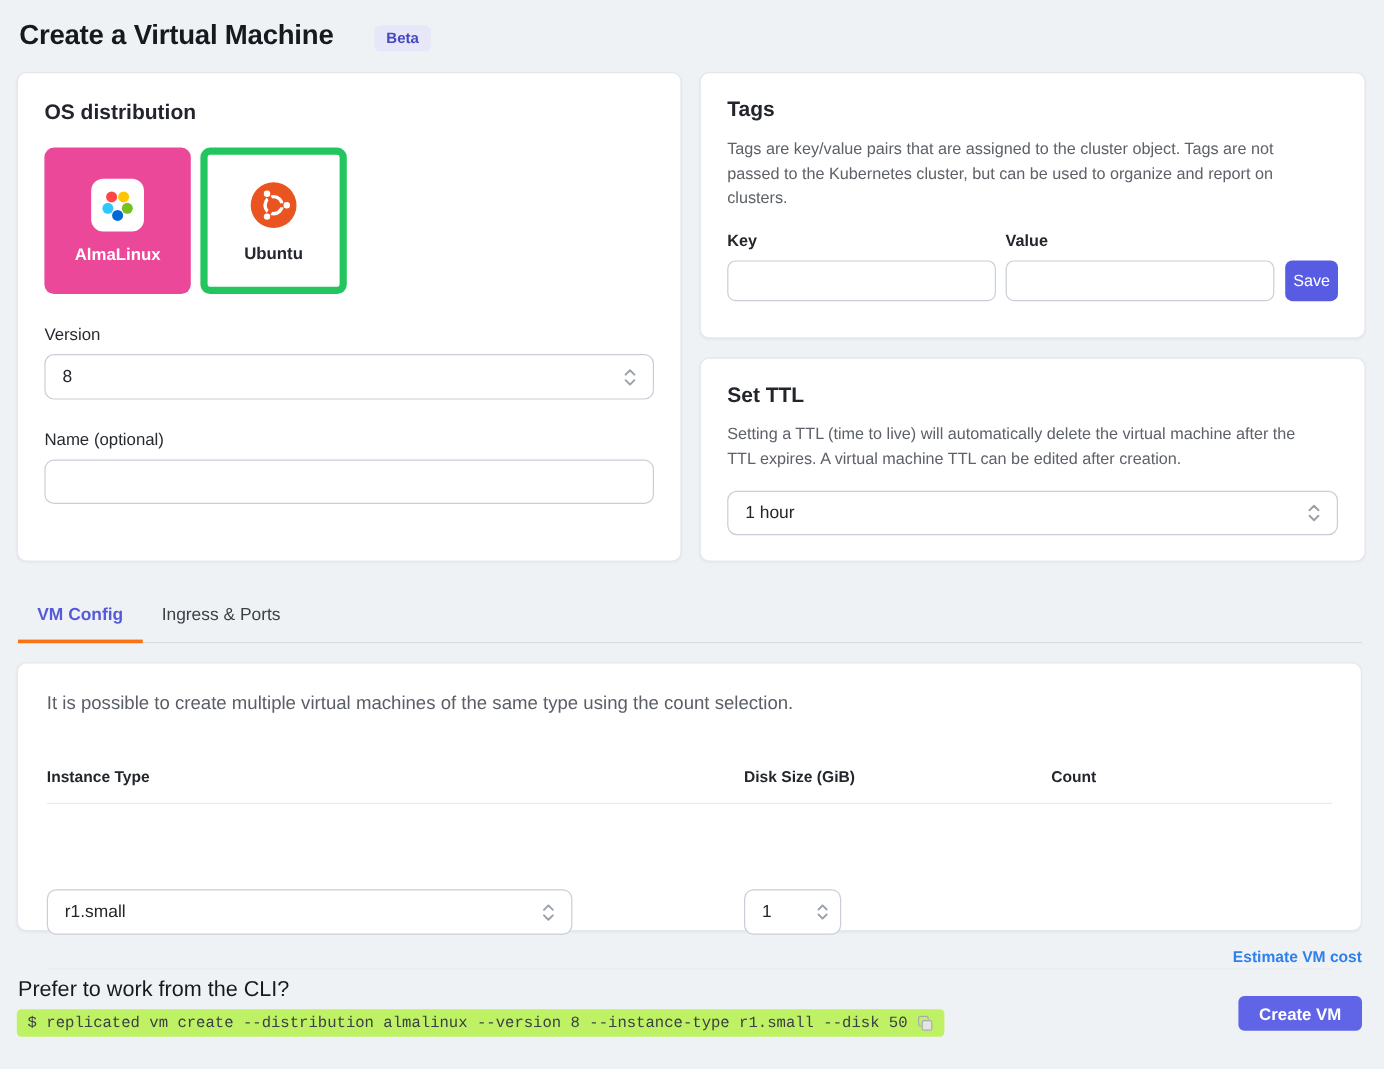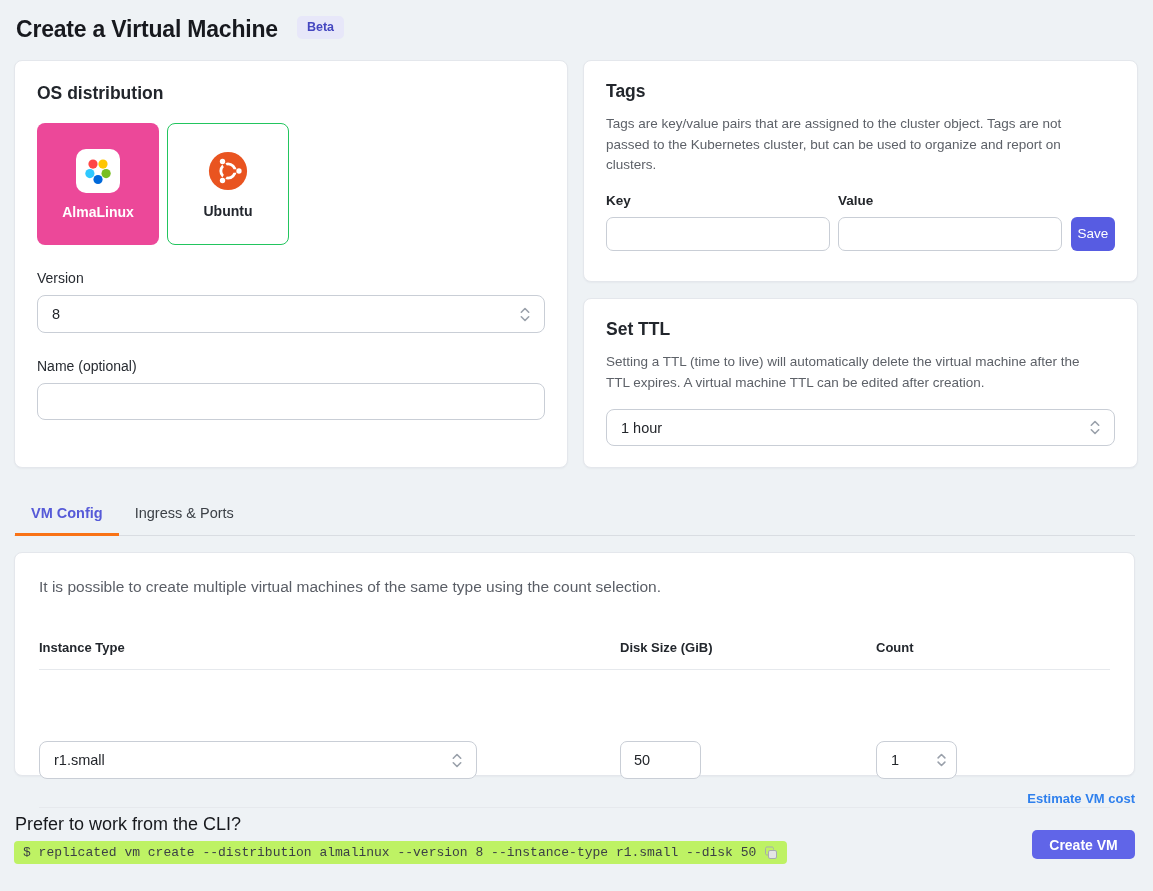--- a/index.html
+++ b/index.html
@@ -6,21 +6,21 @@
   html,body { margin:0; padding:0; }
   body {
     width:1153px; height:891px; overflow:hidden;
     background:#eef2f5;
     font-family:"Liberation Sans", sans-serif;
     color:#22262c;
   }
   .page { padding:10px 18px 0 14px; }
 
   
-  .header { display:flex; align-items:flex-start; gap:19px; margin:6px 0 17px 2px; }
+  .header { display:flex; align-items:flex-end; gap:34px; margin:6px 0 17px 2px; }
   .page-title { font-size:23px; font-weight:700; color:#17191e; margin:0; letter-spacing:-0.2px; }
   .beta-badge {
     background:#e7e7f9; color:#4547c0; font-size:12.5px; font-weight:600;
     padding:5px 10px; border-radius:5px; line-height:1;
   }
 
   
   .card {
     background:#fff; border:1px solid #e4e7ec; border-radius:8px;
     box-shadow:0 1px 2px rgba(16,24,40,.04);
@@ -33,21 +33,21 @@
   .card-title { font-size:17.5px; font-weight:700; color:#22262c; }
 
   
   .os-tiles { display:flex; gap:8px; margin-top:19px; }
   .os-tile {
     width:122px; height:122px; border-radius:8px; cursor:pointer;
     display:flex; flex-direction:column; align-items:center; justify-content:center; gap:11px;
   }
   .os-tile.selected { background:#ec4899; }
   .os-tile.selected .os-tile-label { color:#fff; }
-  .os-tile.unselected { background:#fff; border:1px solid #22c55e;text-align:right; }
+  .os-tile.unselected { background:#fff; border:6px solid #22c55e;text-align:right; }
   .os-tile-label { font-size:14px; font-weight:700; color:#23272e; }
   .alma-icon-wrap {
     width:44px; height:44px; background:#fff; border-radius:10px;
     display:flex; align-items:center; justify-content:center;
   }
 
   .field-label { font-size:14px; color:#272b31; margin:25px 0 9px; }
   .select {
     height:38px; background:#fff; border:1px solid #c9ced6; border-radius:8px;
     display:flex; align-items:center; justify-content:space-between;
@@ -236,23 +236,20 @@
       <div class="vm-cols vm-row">
         <div class="col-instance">
           <div class="select instance-select">
             <span>r1.small</span>
             <svg class="chev" width="12" height="17" viewBox="0 0 12 17">
               <path d="M2.3 6.2 L6 2.5 L9.7 6.2" stroke="#9aa1ab" stroke-width="1.6" fill="none" stroke-linecap="round" stroke-linejoin="round"></path>
               <path d="M2.3 10.8 L6 14.5 L9.7 10.8" stroke="#9aa1ab" stroke-width="1.6" fill="none" stroke-linecap="round" stroke-linejoin="round"></path>
             </svg>
           </div>
         </div>
-        <div class="col-disk">
-          <input class="disk-input" type="text" value="50" style="">
-        </div>
         <div class="col-count">
           <div class="count-stepper">
             <span>1</span>
             <svg class="chev" width="11" height="16" viewBox="0 0 12 17">
               <path d="M2.3 6.2 L6 2.5 L9.7 6.2" stroke="#9aa1ab" stroke-width="1.7" fill="none" stroke-linecap="round" stroke-linejoin="round"></path>
               <path d="M2.3 10.8 L6 14.5 L9.7 10.8" stroke="#9aa1ab" stroke-width="1.7" fill="none" stroke-linecap="round" stroke-linejoin="round"></path>
             </svg>
           </div>
         </div>
       </div>

